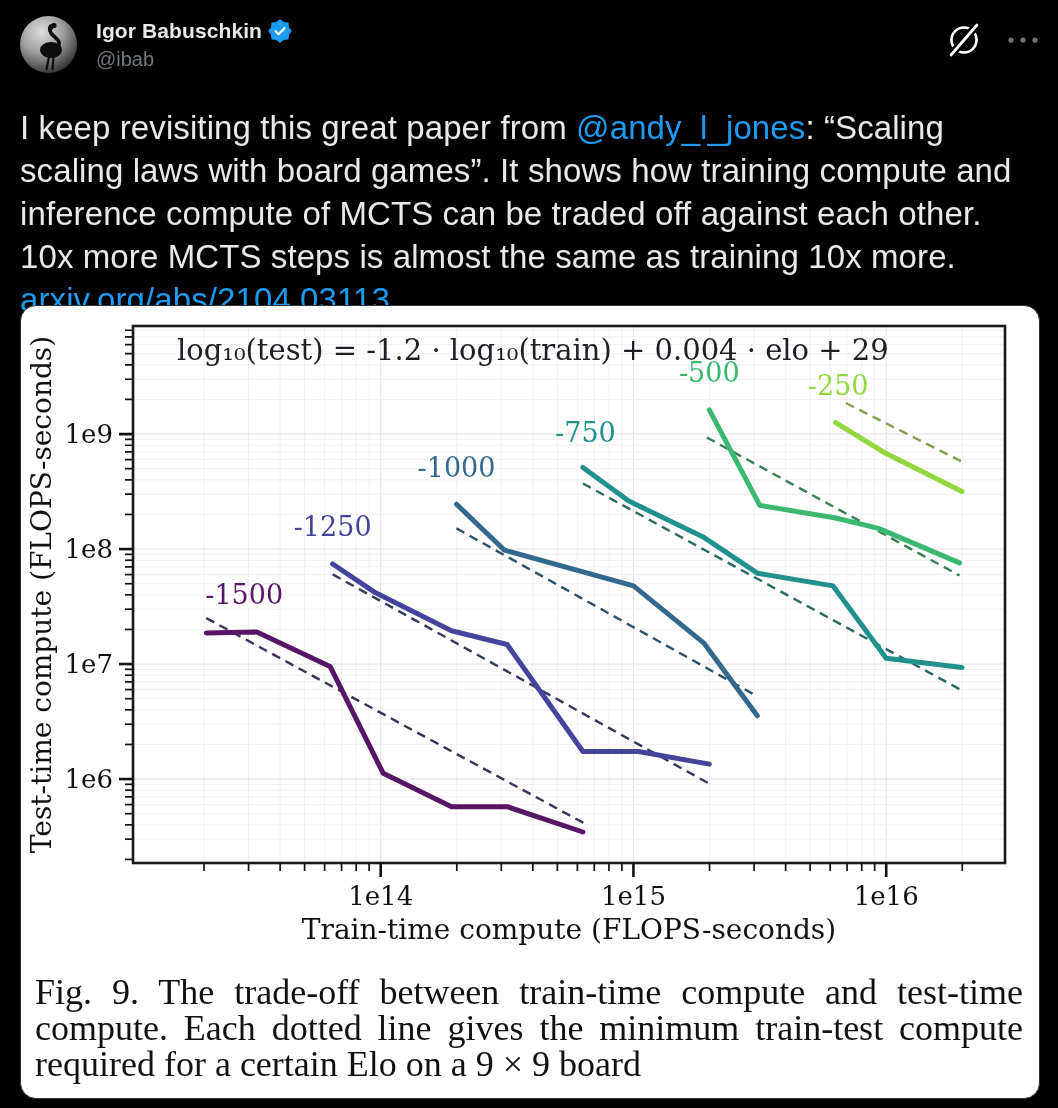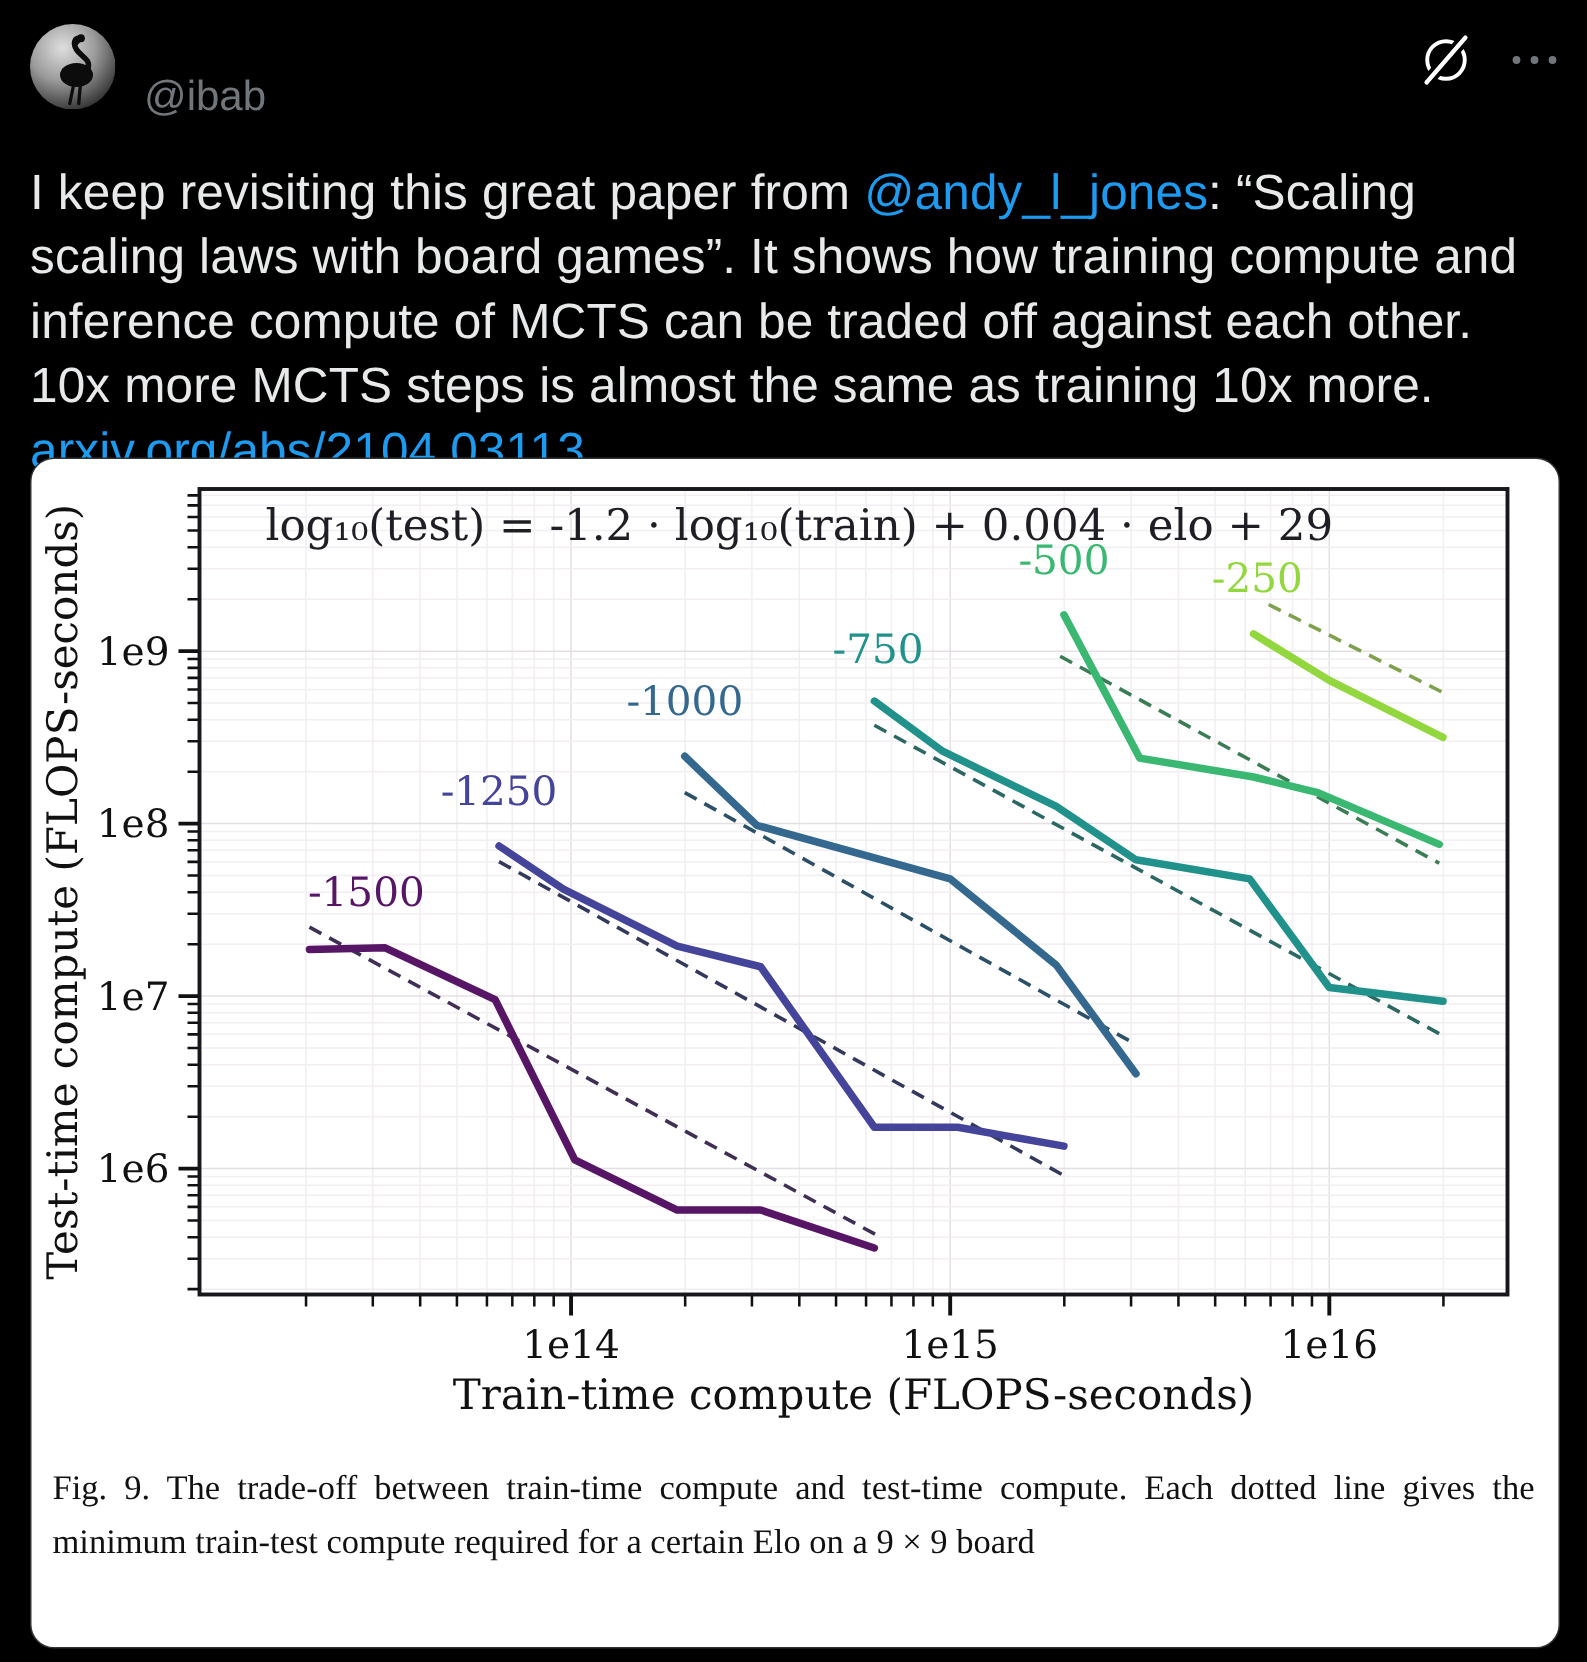--- a/index.html
+++ b/index.html
@@ -2,32 +2,32 @@
 <html><head>
 <meta charset="utf-8">
 <style>
   html,body{margin:0;padding:0;background:#000;}
   .canvas{position:relative;width:1058px;height:1108px;background:#000;overflow:hidden;
           font-family:"Liberation Sans",sans-serif;}
   
   .avatar{position:absolute;left:20px;top:16px;width:57px;height:57px;border-radius:50%;overflow:hidden;cursor:pointer;}
   .name-row{position:absolute;left:96px;top:19px;display:flex;align-items:center;gap:6px;}
   .display-name{color:#e7e9ea;font-size:21px;font-weight:700;letter-spacing:.1px;}
-  .handle{position:absolute;left:96px;top:48px;color:#71767b;font-size:28px;}
+  .handle{position:absolute;left:96px;top:48px;color:#71767b;font-size:20px;}
   .header-icons{position:absolute;right:18px;top:20px;display:flex;align-items:center;gap:22px;}
   
   .tweet-text{position:absolute;left:20px;top:106px;width:1002px;max-width:1002px;
               color:#e7e9ea;font-size:33px;line-height:43px;letter-spacing:.1px;}
   .tweet-text .tlink{color:#1d9bf0;cursor:pointer;}
   
   .card{position:absolute;left:20px;top:305px;width:1018px;height:792px;background:#ffffff;
         border:1px solid #2f3336;border-radius:16px;overflow:hidden;cursor:pointer;}
   .chart-svg{position:absolute;left:0;top:0;}
   .caption{position:absolute;left:14px;top:668px;width:988px;color:#111;
-           font-family:"Liberation Serif",serif;font-size:23px;line-height:36px;text-align:justify;}
+           font-family:"Liberation Serif",serif;font-size:36px;line-height:36px;text-align:justify;}
   
   .tick{font-family:"DejaVu Serif",serif;font-size:26px;fill:#111;}
   .axis{font-family:"DejaVu Serif",serif;font-size:28px;fill:#111;}
   .eq{font-family:"DejaVu Serif",serif;font-size:29px;fill:#1e1e24;}
   .serieslabel{font-family:"DejaVu Serif",serif;font-size:27px;}
 </style>
 </head>
 <body>
 
 <div class="canvas">
@@ -44,20 +44,27 @@
       </defs>
       <rect width="57" height="57" fill="url(#avbg)"></rect>
       <ellipse cx="31" cy="34" rx="11" ry="8" fill="#0c0c0c"></ellipse>
       <path d="M38 31 C42 24 34 22 31 17 C28.5 13 29.5 9 33.5 9.5" fill="none" stroke="#0c0c0c" stroke-width="3.6" stroke-linecap="round"></path>
       <circle cx="34" cy="9.5" r="2.6" fill="#0c0c0c"></circle>
       <path d="M33 11 L29.5 15" stroke="#0c0c0c" stroke-width="2.2" stroke-linecap="round"></path>
       <path d="M29 41 L26.5 53 M33.5 41.5 L32.5 53" stroke="#0c0c0c" stroke-width="2.2" stroke-linecap="round"></path>
     </svg>
   </div>
 
+  <div class="name-row">
+    <span class="display-name">Igor Babuschkin</span>
+    <svg width="24" height="24" viewBox="0 0 24 24">
+      <polygon points="23,12 20.3,15.4 19.8,19.8 15.4,20.3 12,23 8.6,20.3 4.2,19.8 3.7,15.4 1,12 3.7,8.6 4.2,4.2 8.6,3.7 12,1 15.4,3.7 19.8,4.2 20.3,8.6" fill="#1d9bf0" stroke="#1d9bf0" stroke-width="1.5" stroke-linejoin="round"></polygon>
+      <polyline points="7.6,12.3 10.6,15.3 16.4,9.2" fill="none" stroke="#ffffff" stroke-width="2.3" stroke-linecap="round" stroke-linejoin="round"></polyline>
+    </svg>
+  </div>
   <div class="handle">@ibab</div>
 
   <div class="header-icons">
     <svg width="40" height="40" viewBox="0 0 40 40" style="cursor:pointer">
       <circle cx="20" cy="20" r="12.5" fill="none" stroke="#ffffff" stroke-width="2.6"></circle>
       <line x1="7" y1="35" x2="33" y2="5" stroke="#000000" stroke-width="8"></line>
       <line x1="7" y1="35" x2="33" y2="5" stroke="#ffffff" stroke-width="2.8" stroke-linecap="round"></line>
     </svg>
     <svg width="34" height="40" viewBox="0 0 34 40" style="cursor:pointer">
       <circle cx="5" cy="20" r="2.6" fill="#71767b"></circle>

